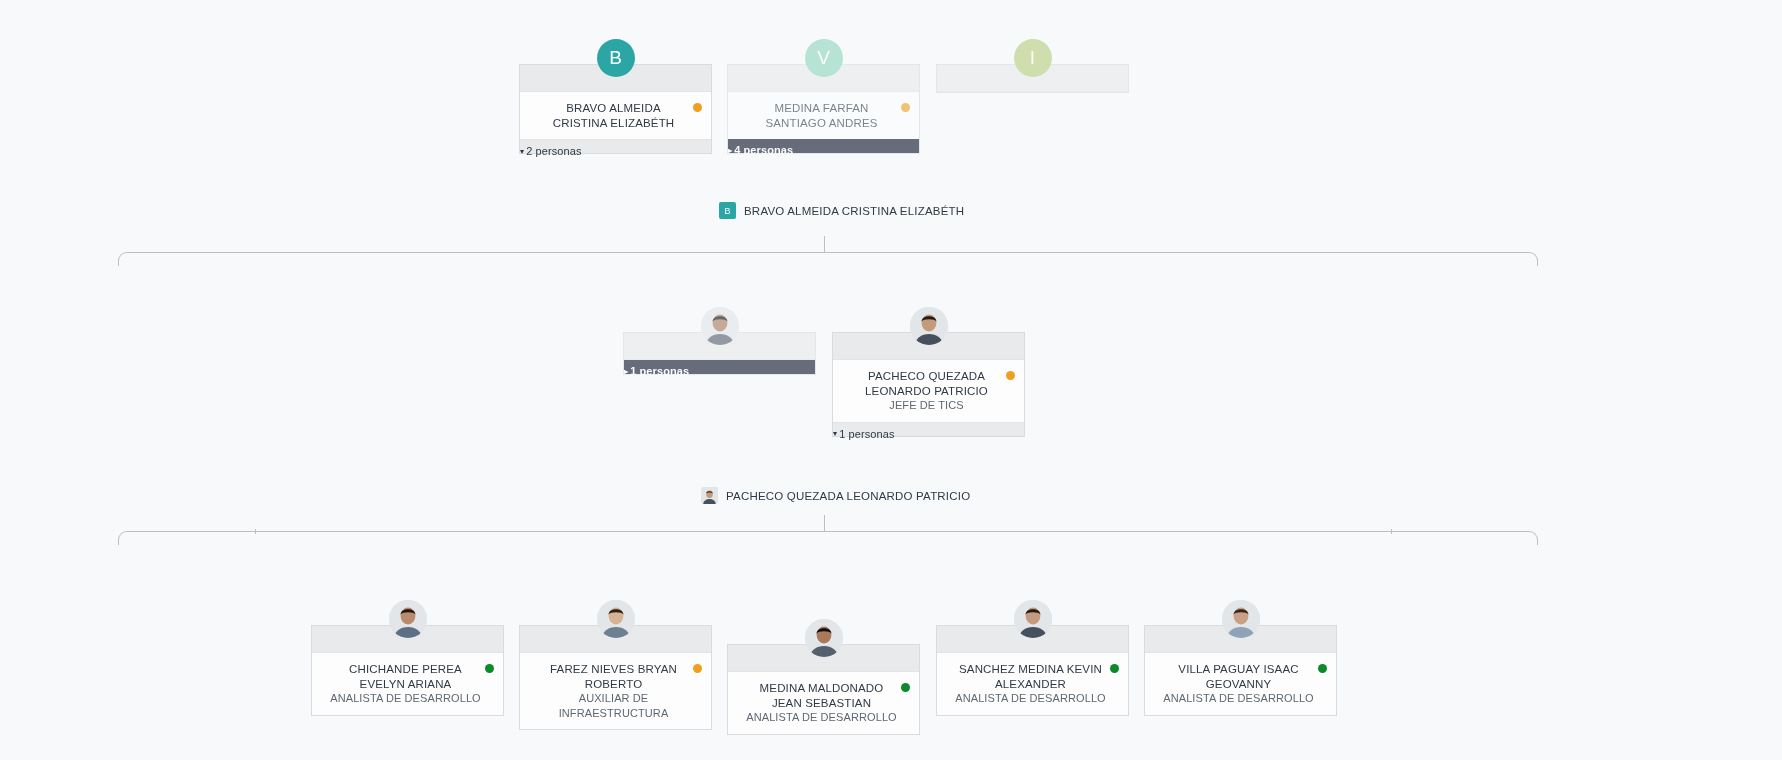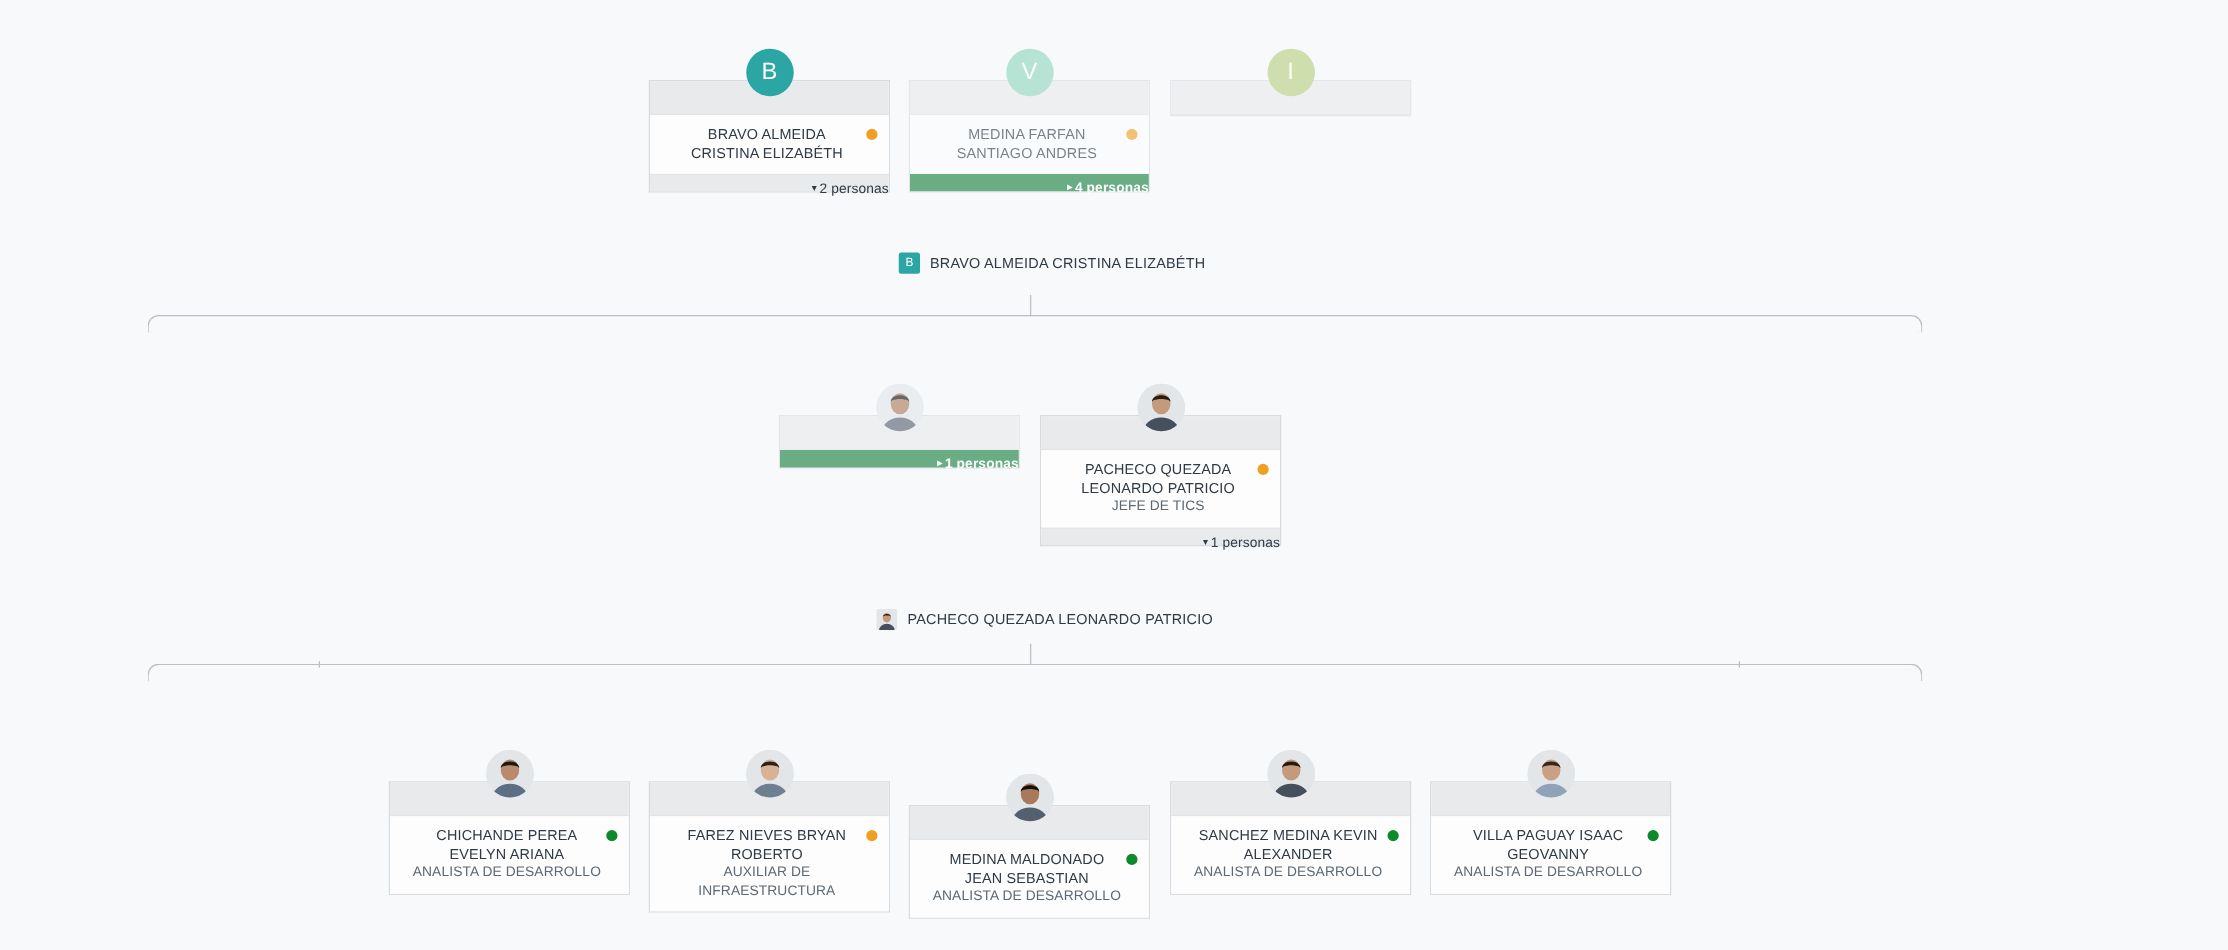--- a/index.html
+++ b/index.html
@@ -74,34 +74,34 @@
     right: 9px;
     width: 9px;
     height: 9px;
     border-radius: 50%;
   }
 
   
   .card-footer {
     height: 14px;
     line-height: 22px;
-    text-align: right;
+    text-align: left;
     font-size: 11px;
     letter-spacing: .1px;
     flex: 0 0 auto;
     cursor: pointer;
     user-select: none;
   }
   .card-footer.expanded {
     background: #e8eaec;
     color: #2f3a45;
     border-top: 1px solid #e2e4e6;
   }
   .card-footer.collapsed {
-    background: #15803d;
+    background: #0f172a;
     color: #ffffff;
     font-weight: bold;
   }
   .tri {
     display: inline-block;
     font-size: 8px;
     vertical-align: 1.5px;
     margin-right: 2px;
   }
 

